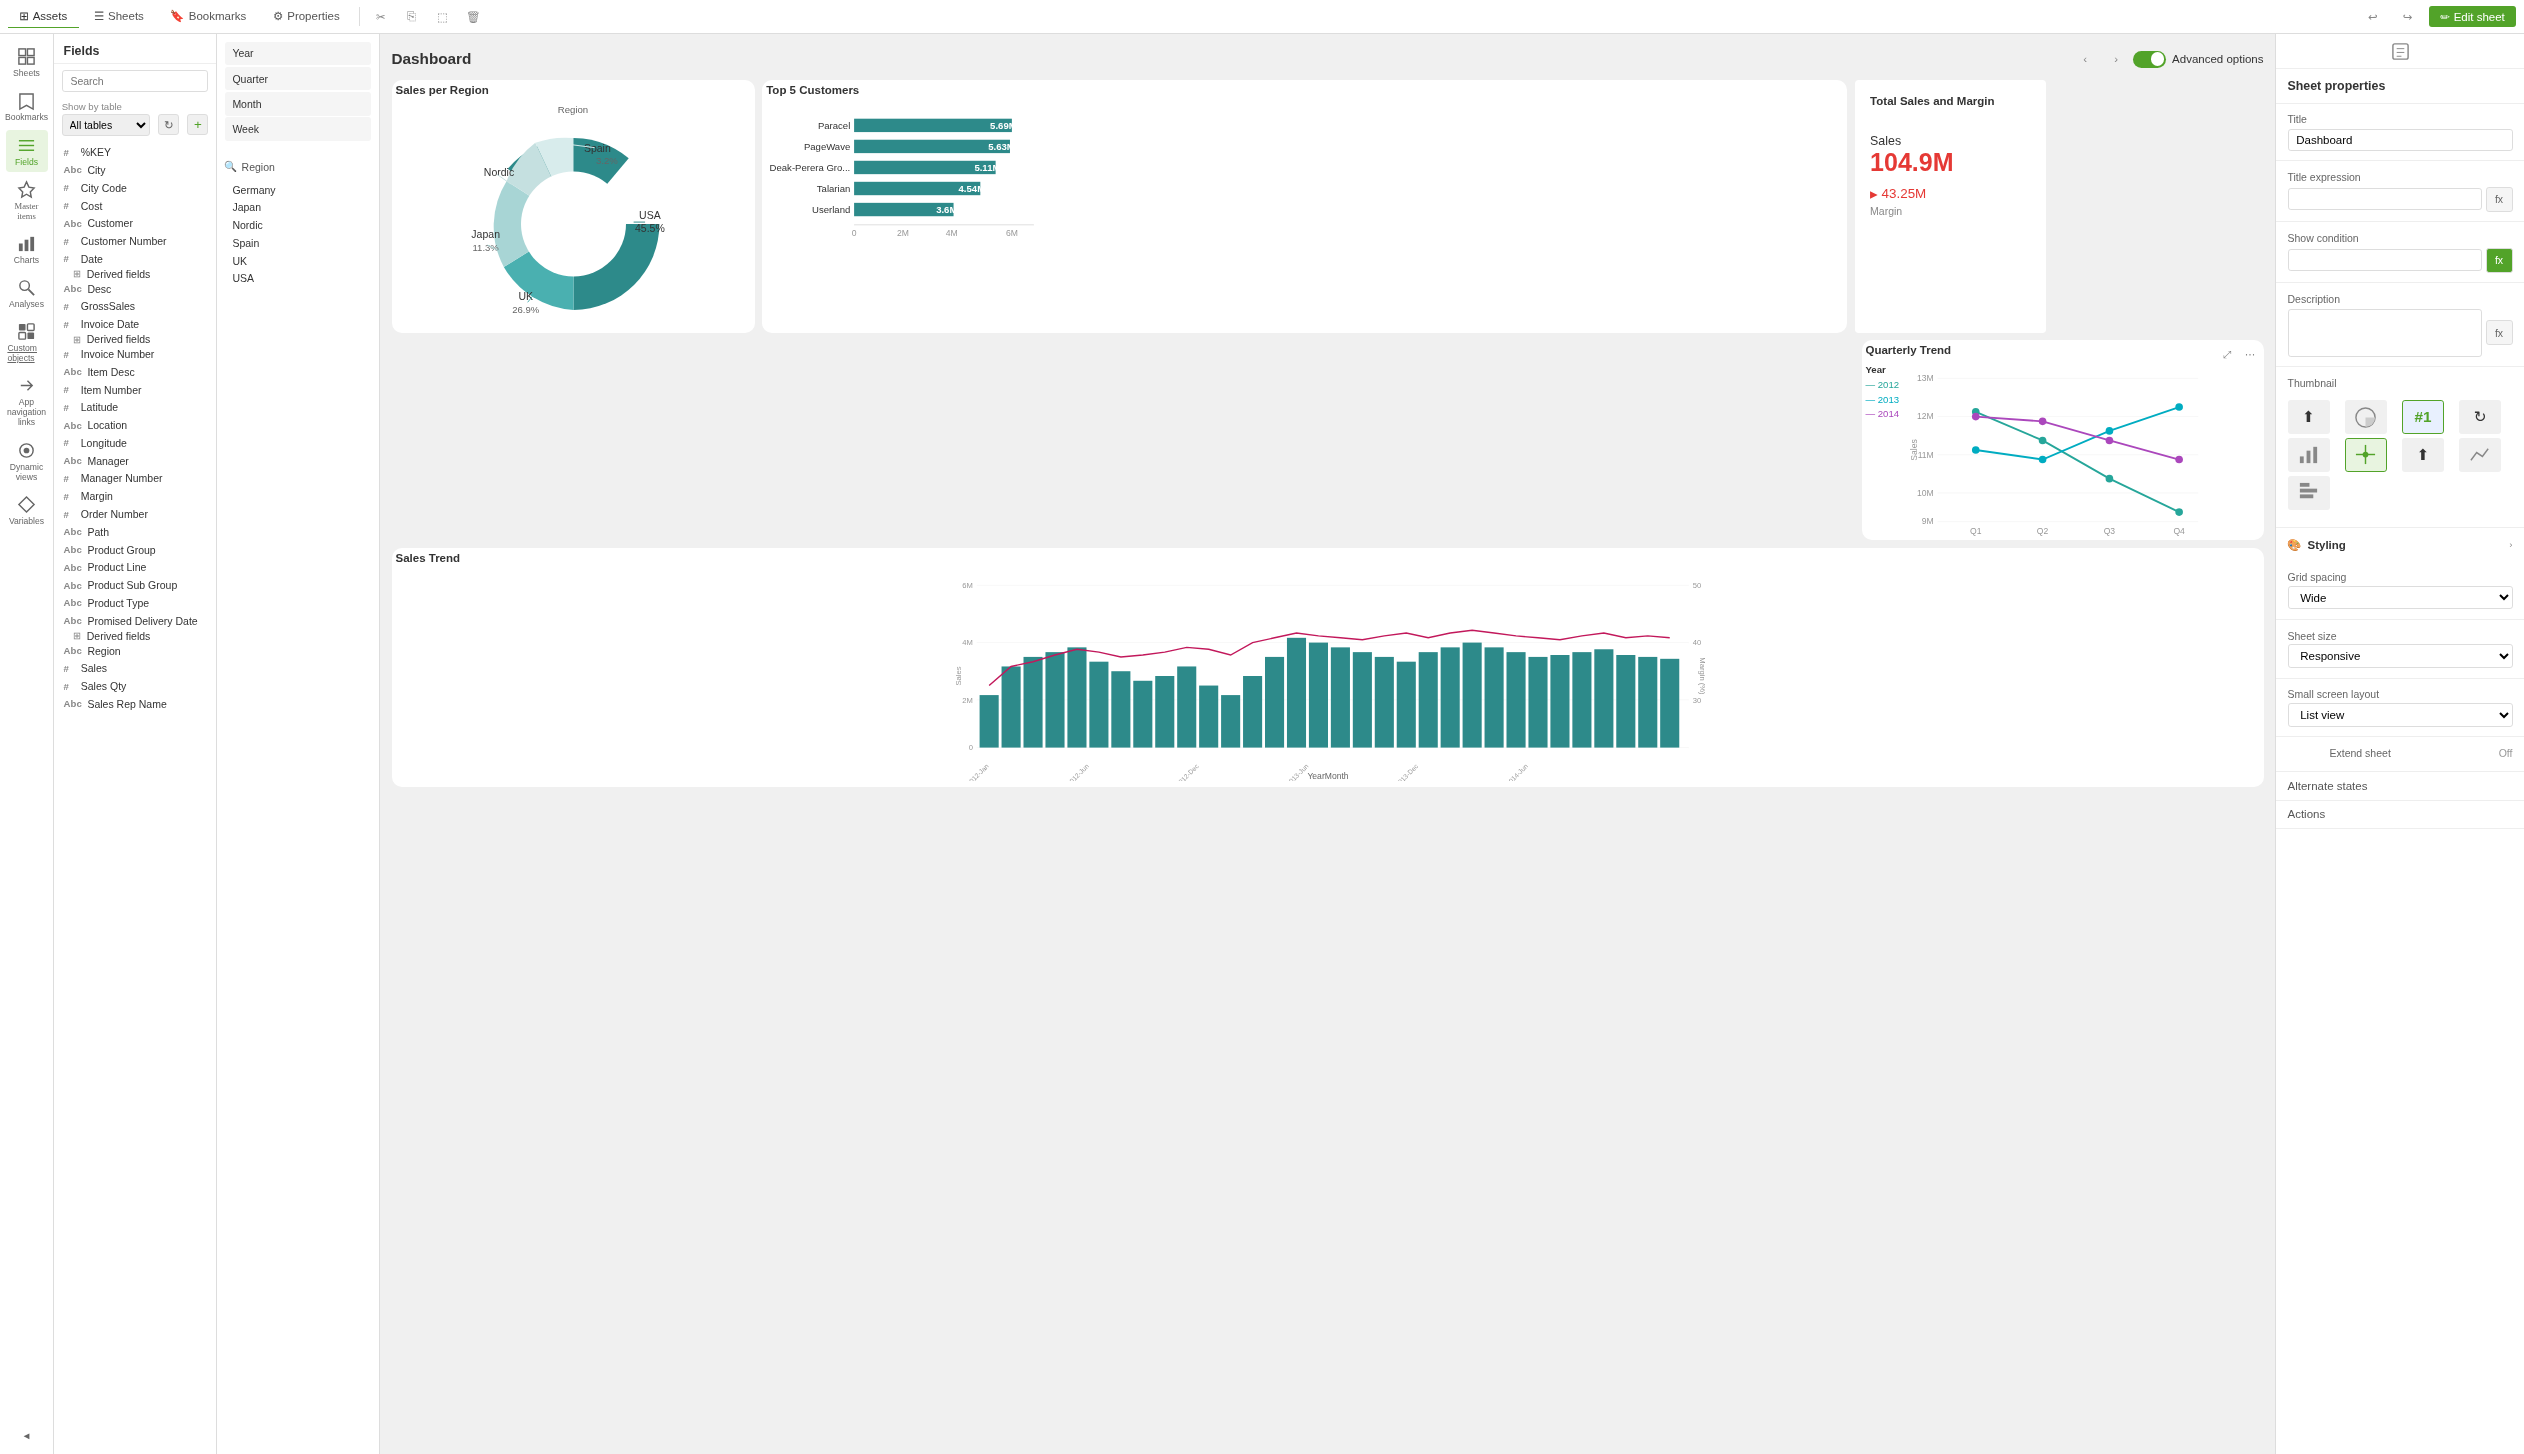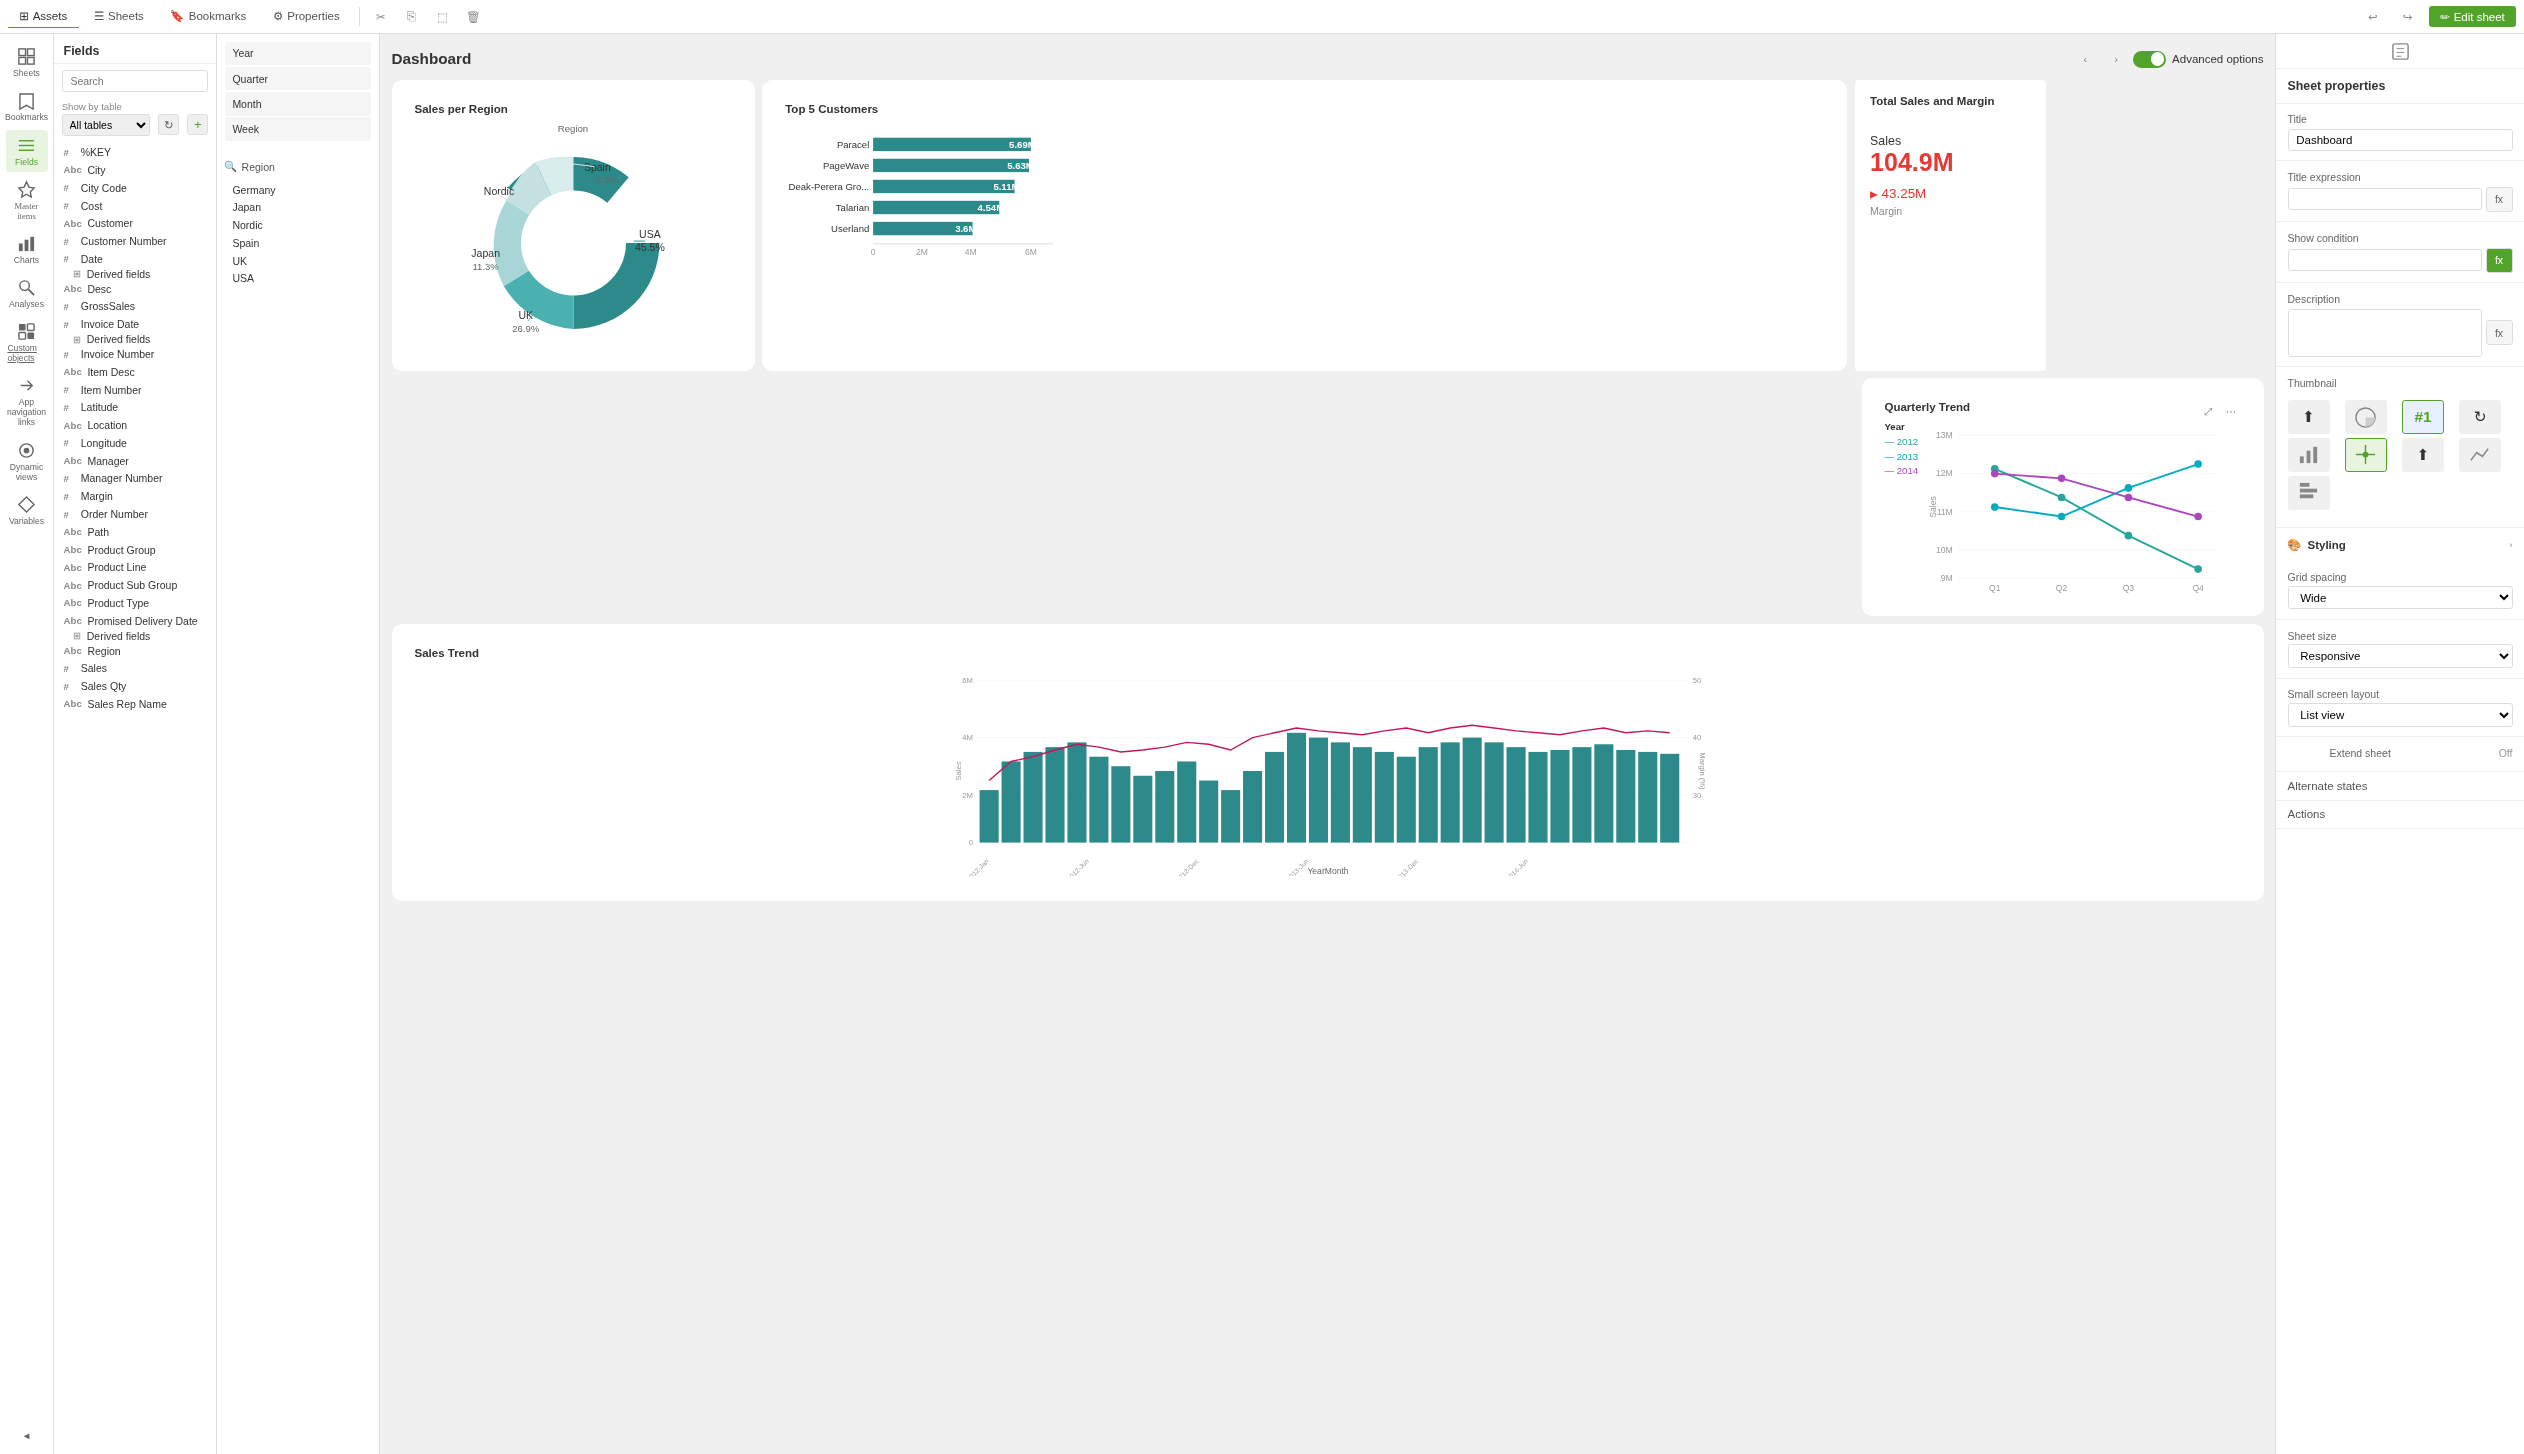--- a/index.html
+++ b/index.html
@@ -49,21 +49,21 @@
     .region-item { padding: 2.9px 7.7px; font-size: 10.5px; color: #333; cursor: pointer; }
 
     
     .dashboard { flex: 1; background: #f0f0f0; overflow: auto; padding: 11.5px; display: flex; flex-direction: column; gap: 0; }
     .dashboard-header { display: flex; align-items: center; justify-content: space-between; padding: 0 0 7.7px 0; }
     .dashboard-title { font-size: 15.3px; font-weight: 600; color: #333; }
     .dashboard-nav { display: flex; align-items: center; gap: 3.8px; }
     .adv-options { display: flex; align-items: center; gap: 5.7px; font-size: 11.5px; }
     .toggle-switch { width: 33px; height: 17px; background: #52a329; border-radius: 8.6px; position: relative; cursor: pointer; }
     .toggle-switch::after { content: ''; width: 13.4px; height: 13.4px; background: #fff; border-radius: 50%; position: absolute; top: 1.9px; right: 1.9px; }
-    .chart-card { background: #fff; border-radius: 10px; padding: 23px; }
+    .chart-card { background: #fff; border-radius: 10px; padding: 4px; }
     .chart-title { font-size: 11.5px; font-weight: 600; color: #333; margin-bottom: 7.7px; }
 
     
     .kpi-card { background: #fff; border-radius: 3.8px; padding: 15.3px; display: flex; flex-direction: column; }
 
     
     .profit-card { background: #fff; border-radius: 3.8px; padding: 11.5px; }
     .chart-header { display: flex; align-items: center; justify-content: space-between; }
     .chart-actions { display: flex; gap: 3.8px; }
     .chart-btn { width: 19px; height: 19px; display: flex; align-items: center; justify-content: center; cursor: pointer; color: #888; font-size: 10.5px; }

